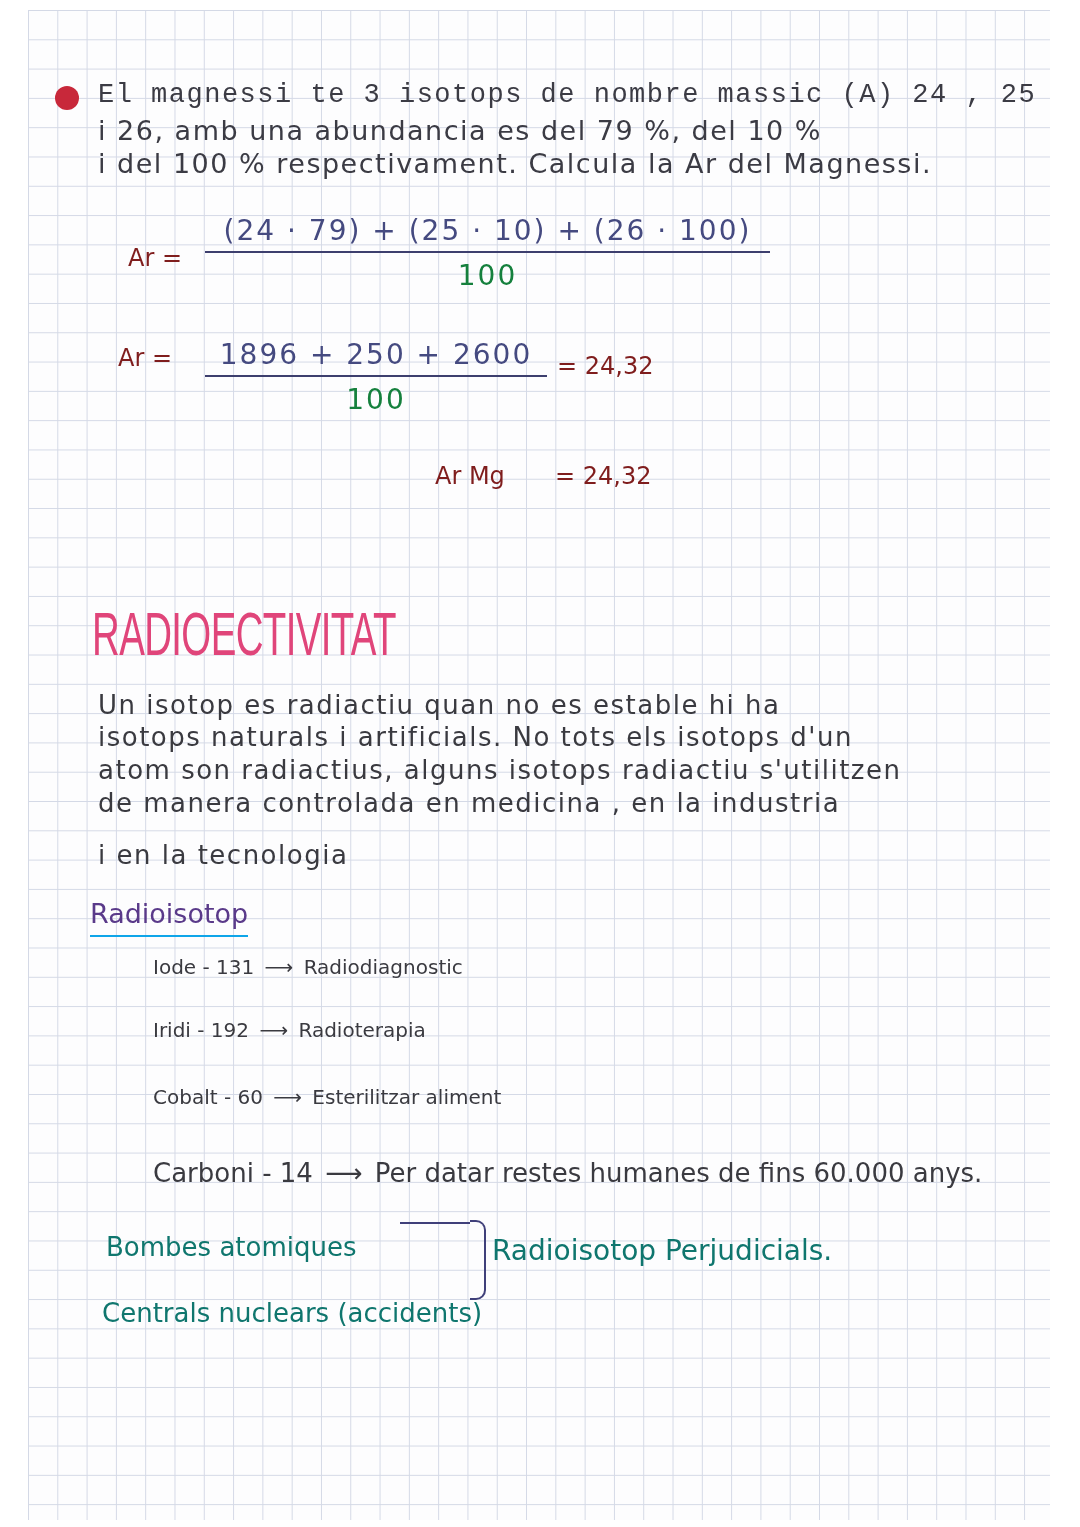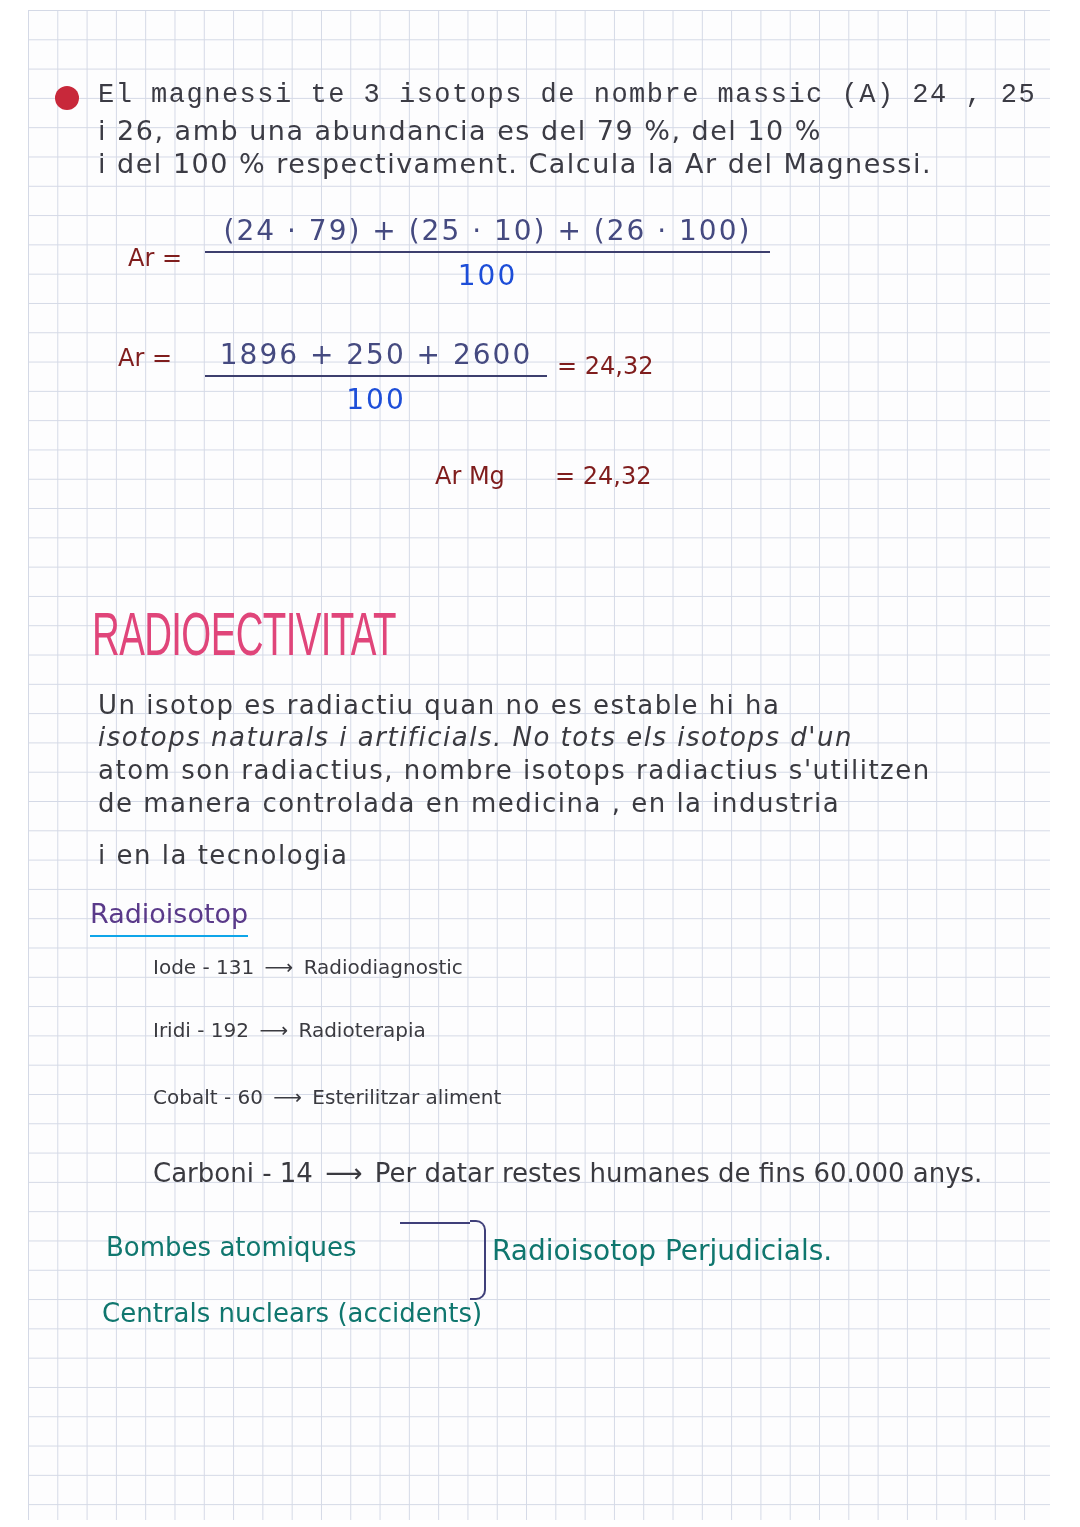--- a/index.html
+++ b/index.html
@@ -24,21 +24,21 @@
     position: absolute; left: 55px; top: 86px; width: 24px; height: 24px;
     border-radius: 50%; background: #c8283a;
   }
   .para {
     font-family: "DejaVu Sans", sans-serif; font-size: 27px; letter-spacing: 1.5px;
     line-height: 27px;
   }
   .frac { position: absolute; text-align: center; }
   .frac .num { font-size: 28px; letter-spacing: 2px; padding: 0 4px 4px 4px; color: #454a80; }
   .frac .bar { height: 2px; background: #3d3f6e; }
-  .frac .den { font-size: 28px; letter-spacing: 2px; padding-top: 6px; color: #1d4ed8; }
+  .frac .den { font-size: 28px; letter-spacing: 2px; padding-top: 6px; color: #15803d; }
   .lbl { font-size: 24px; color: #7f1d1d; text-align: center; }
   .title {
     font-family: "Liberation Sans", sans-serif; font-size: 62px; color: #e0457a;
     transform: scaleX(0.62); transform-origin: left top; letter-spacing: -1px;
     font-weight: 300;
   }
   .body-text { font-size: 26px; line-height: 30px; letter-spacing: 1.5px; color: #3a3a40; }
   .sub-title {
     font-size: 27px; color: #5a3a8a; border-bottom: 2px solid #0ea5e9; padding-bottom: 6px;
   }
@@ -75,22 +75,22 @@
   <div class="den">100</div>
 </div>
 <div class="abs lbl" style="left:557px; top:352px;">= 24,32</div>
 
 <div class="abs lbl" style="left:435px; top:462px;">Ar Mg</div>
 <div class="abs lbl" style="left:555px; top:462px;">= 24,32</div>
 
 <div class="abs title" style="left:92px; top:598px;">RADIOECTIVITAT</div>
 
 <div class="abs body-text" style="left:98px; top:690px;">Un isotop es radiactiu quan no es estable hi ha</div>
-<div class="abs body-text" style="left:98px; top:722px;font-style:italic;">isotops naturals i artificials. No tots els isotops d'un</div>
-<div class="abs body-text" style="left:98px; top:755px;">atom son radiactius, nombre isotops radiactius s'utilitzen</div>
+<div class="abs body-text" style="left:98px; top:722px;">isotops naturals i artificials. No tots els isotops d'un</div>
+<div class="abs body-text" style="left:98px; top:755px;">atom son radiactius, alguns isotops radiactiu s'utilitzen</div>
 <div class="abs body-text" style="left:98px; top:788px;">de manera controlada en medicina , en la industria</div>
 <div class="abs body-text" style="left:98px; top:822px;margin-top:18px;">i en la tecnologia</div>
 
 <div class="abs sub-title" style="left:90px; top:898px;">Radioisotop</div>
 
 <div class="abs iso-row" style="left:153px; top:955px;">
   <span>Iode - 131</span>
   <span class="arrow">⟶</span>
   <span>Radiodiagnostic</span>
 </div>

